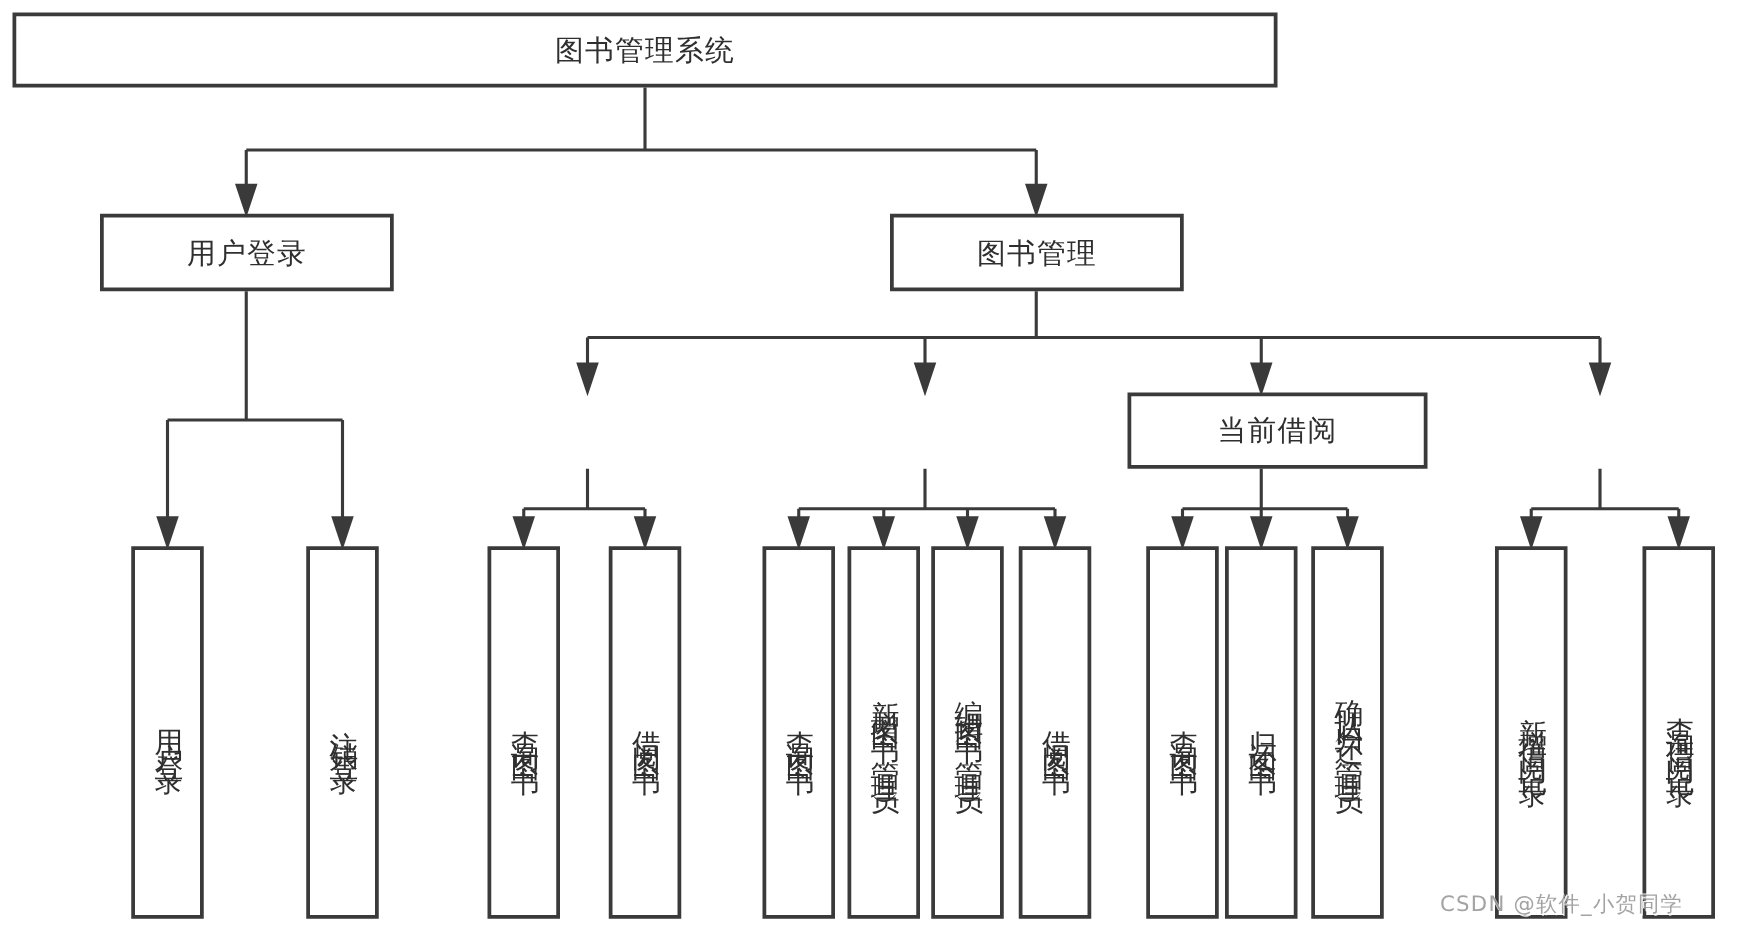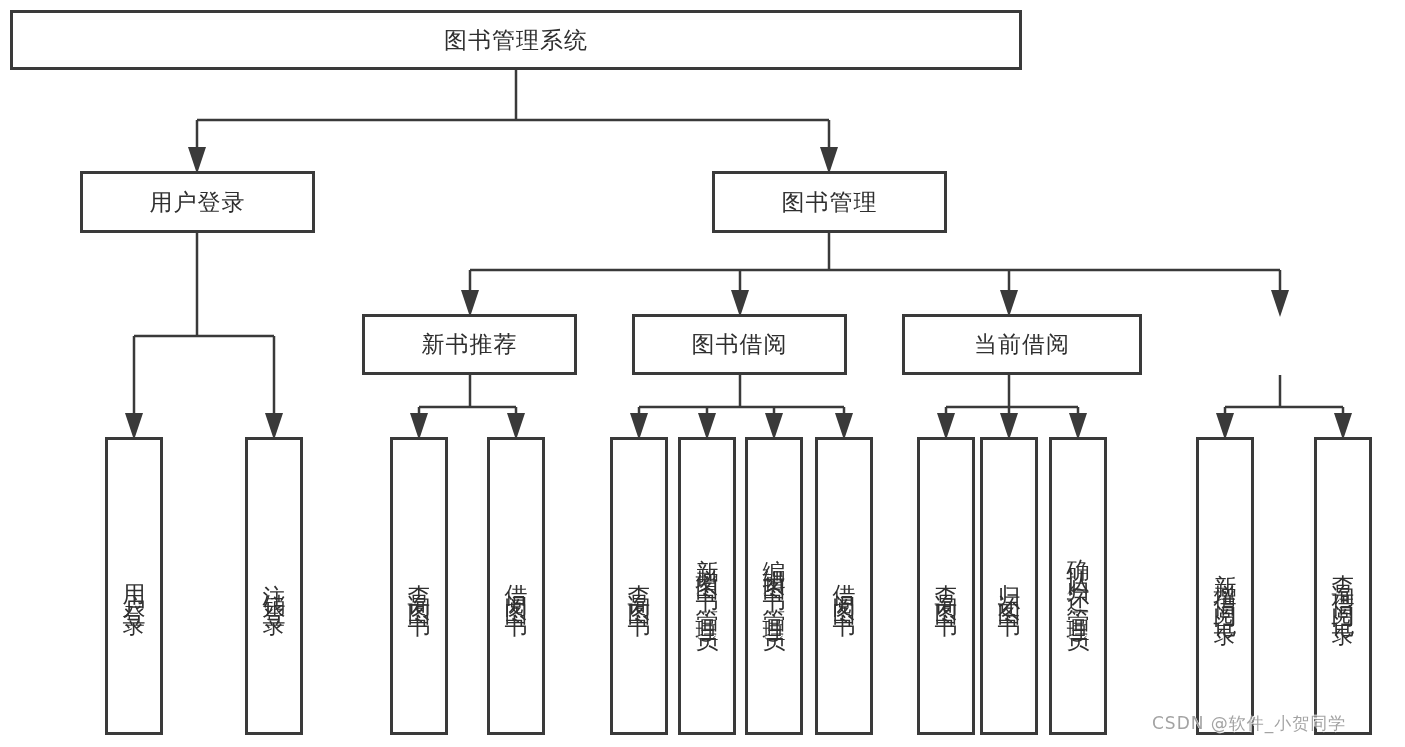--- a/index.html
+++ b/index.html
@@ -54,26 +54,20 @@
     <span class="lbl">图书管理系统</span>
   </div>
 
   <div class="node h-node" style="left:80px;top:171px;width:235px;height:62px">
     <span class="lbl">用户登录</span>
   </div>
   <div class="node h-node" style="left:712px;top:171px;width:235px;height:62px">
     <span class="lbl">图书管理</span>
   </div>
 
-  <div class="node h-node" style="left:362px;top:314px;width:215px;height:61px">
-    <span class="lbl">新书推荐</span>
-  </div>
-  <div class="node h-node" style="left:632px;top:314px;width:215px;height:61px">
-    <span class="lbl">图书借阅</span>
-  </div>
   <div class="node h-node" style="left:902px;top:314px;width:240px;height:61px">
     <span class="lbl">当前借阅</span>
   </div>
 
   <div class="node v-node" style="left:105px">
     <span class="lbl">用户登录</span>
   </div>
   <div class="node v-node" style="left:245px">
     <span class="lbl">注销登录</span>
   </div>

